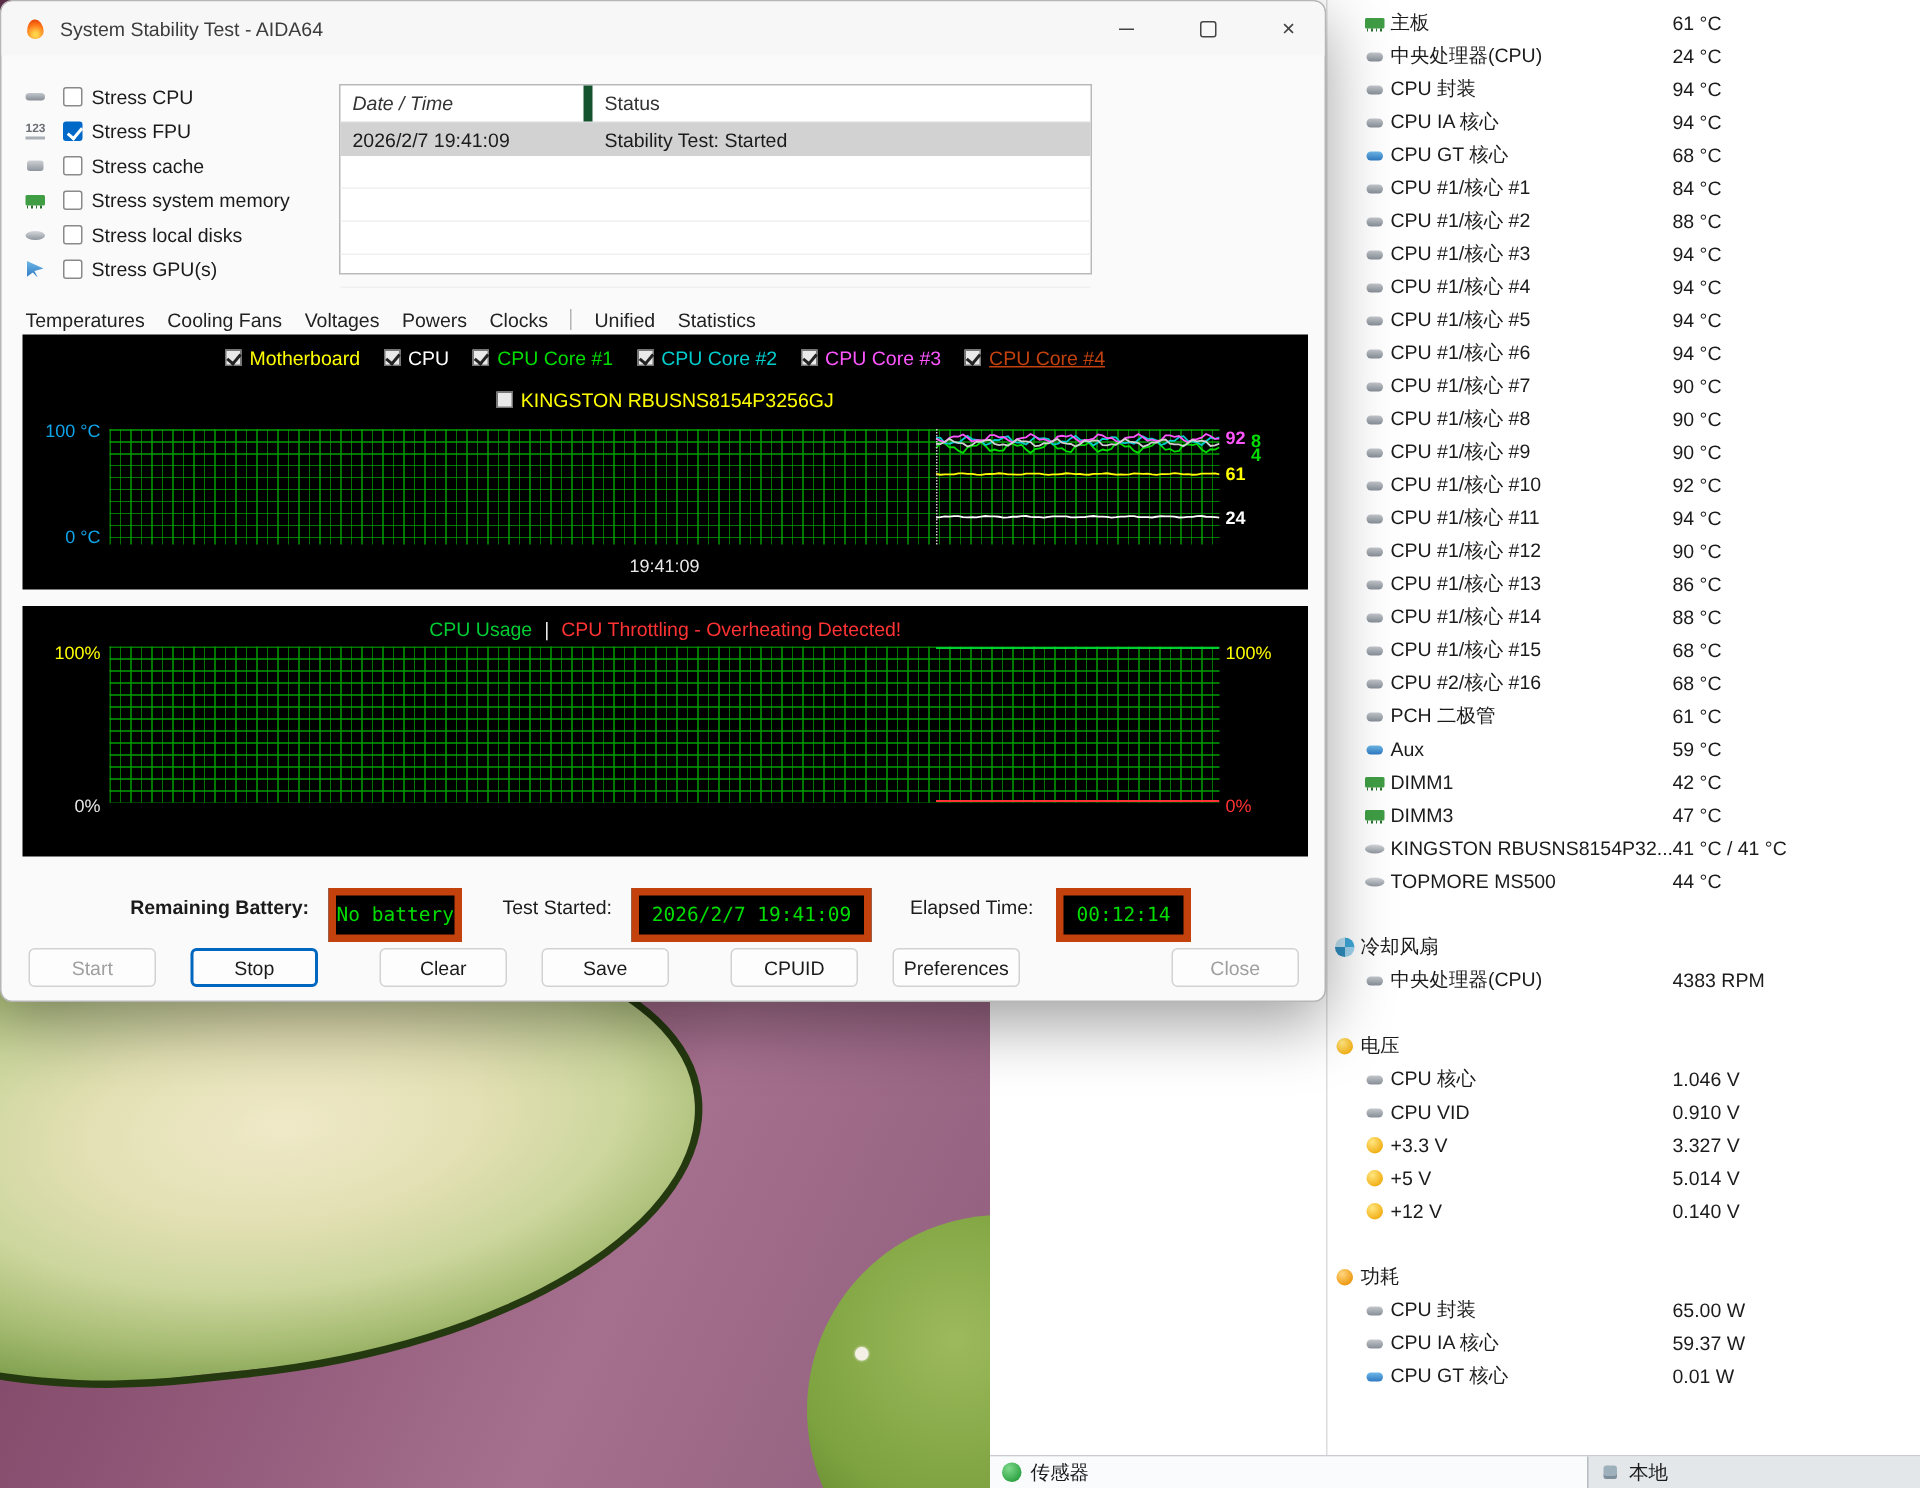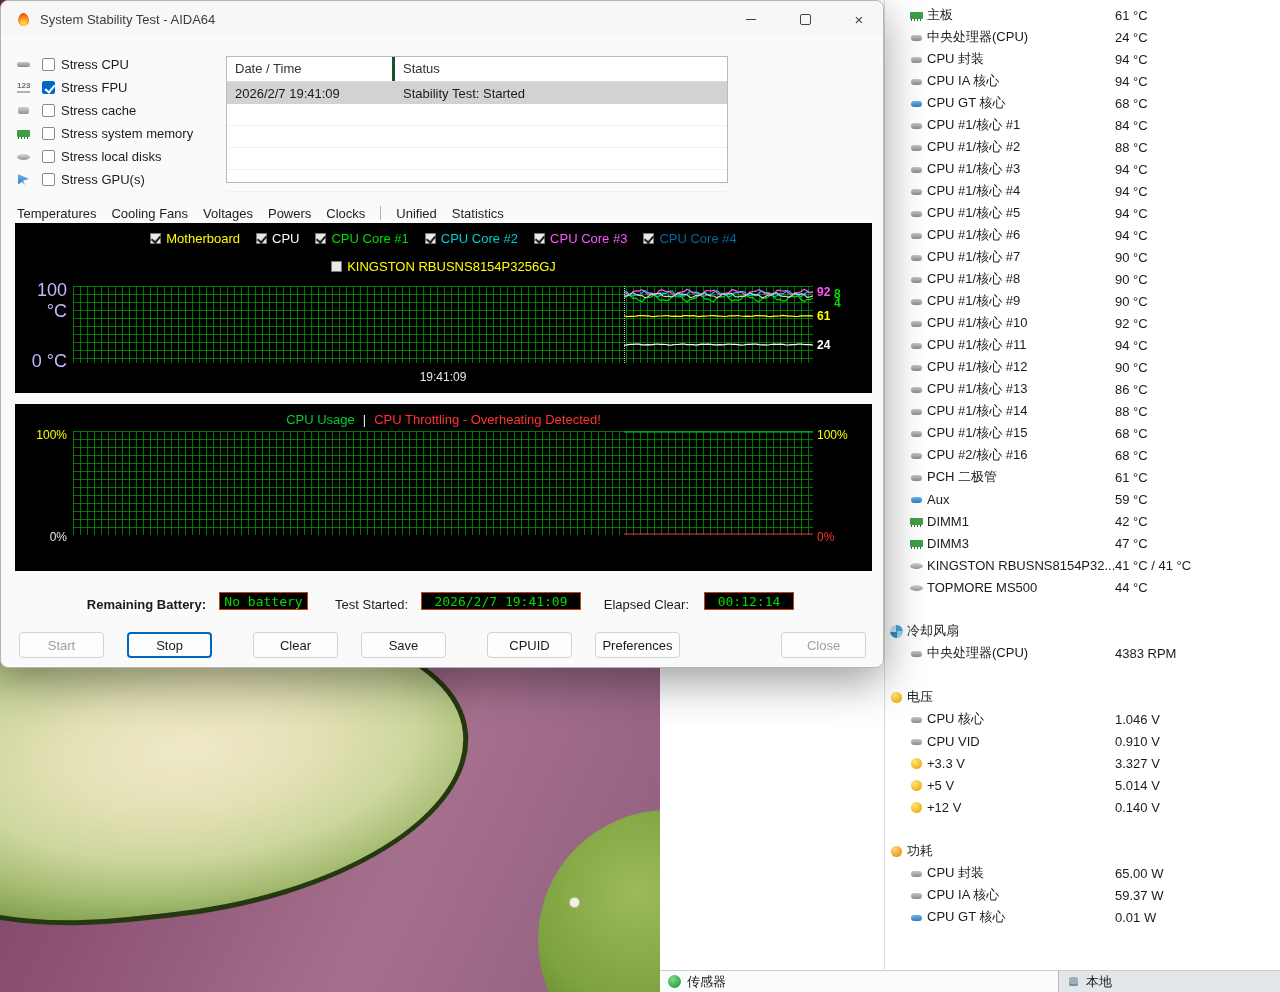--- a/index.html
+++ b/index.html
@@ -75,21 +75,21 @@
   .stress-row { height:23px; display:flex; align-items:center; }
   .cb { position:relative; width:13px; height:13px; background:#fff; border:1px solid #8a8a8a; border-radius:2px; margin-left:12px; flex:none; }
   .cb.checked { background:#0069c8; border-color:#0069c8; }
   .cb.checked::after { content:""; position:absolute; left:4px; top:1px; width:4px; height:8px; border:solid #fff; border-width:0 2px 2px 0; transform:rotate(40deg); }
   .stress-label { margin-left:6px; }
 
   
   .log-table { position:absolute; left:225px; top:55px; width:502px; height:127px; background:#fff; border:1px solid #b9b9b9; }
   .lt-header { height:25px; display:flex; border-bottom:1px solid #dadada; }
   .lt-h-cell { padding:4px 8px; color:#333; position:relative; }
-  .lt-h-cell:first-child { width:168px; border-right:3px solid #14532d; }
+  .lt-h-cell:first-child { width:168px; border-right:6px solid #14532d;font-style:italic; }
   .lt-row-selected { height:22px; display:flex; background:#d2d2d2; align-items:center; }
   .lt-cell { padding:0 8px; white-space:nowrap; }
   .lt-cell:first-child { width:168px; flex:none; }
   .lt-empty { height:22px; border-bottom:1px solid #f0f0f0; }
 
   
   .tab-strip { position:absolute; left:16px; top:201px; height:22px; display:flex; align-items:center; }
   .tab-item { display:flex; align-items:center; margin-right:15px; color:#222; }
   .tab-div { display:inline-block; width:1px; height:14px; background:#b5b5b5; margin-right:15px; }
 
@@ -100,36 +100,36 @@
   .legend-row { position:absolute; left:0; width:100%; display:flex; justify-content:center; gap:16px; }
   .legend-item { display:flex; align-items:center; gap:5px; }
   .lcb { position:relative; width:11px; height:11px; background:#e9e9e9; border:1px solid #777; flex:none; }
   .lcb.checked::after { content:""; position:absolute; left:2px; top:0px; width:4px; height:7px; border:solid #222; border-width:0 2px 2px 0; transform:rotate(40deg); }
   .plot { position:absolute; left:58px; background:#000;
     background-image:repeating-linear-gradient(to right, rgba(0,150,0,.8) 0 1px, transparent 1px 7px),
                      repeating-linear-gradient(to bottom, rgba(0,150,0,.8) 0 1px, transparent 1px 8px); }
   .temp-plot { top:63px; width:740px; height:77px; }
   .usage-plot { top:27px; width:740px; height:104px; }
   .plot svg { position:absolute; inset:0; }
-  .axis-label { position:absolute; font-size:18px; color:#c4b5fd; width:48px; text-align:right; left:4px; }
+  .axis-label { position:absolute; font-size:12px; color:#0ea5e9; width:48px; text-align:right; left:4px; }
   .time-label { position:absolute; left:58px; width:740px; text-align:center; top:147px; color:#e8e8e8; font-size:12px; }
   .data-start-line { position:absolute; left:609px; top:63px; height:77px; border-left:1px dotted #cfcfcf; }
   .readout { position:absolute; font-size:12px; font-weight:bold; }
   .readout.stacked { width:9px; line-height:9px; word-break:break-all; }
   .usage-title { position:absolute; top:8px; left:0; width:100%; display:flex; justify-content:center; gap:8px; }
   .u-green { color:#00cc33; } .u-white { color:#e8e8e8; } .u-red { color:#ff3333; } .u-yellow { color:#ffff00; }
   .u-lab { position:absolute; font-size:12px; width:44px; }
   .u-left { left:8px; text-align:right; } .u-right { left:802px; text-align:left; }
   .u-top { top:24px; } .u-bottom { top:126px; }
 
   
   .info-row { position:absolute; top:591px; left:0; width:100%; height:26px; }
   .info-label { position:absolute; top:5px; text-align:right; color:#1b1b1b; }
   .lbl-batt { left:20px; width:185px;font-weight:bold; } .lbl-start { left:250px; width:157px; } .lbl-elapsed { left:560px; width:128px; }
-  .lcd { position:absolute; top:0; height:18px; background:#000; border:1px solid #c2410c; color:#00dd00; font-family:"DejaVu Sans Mono",monospace; font-size:13px; display:flex; align-items:center; justify-content:center; }
+  .lcd { position:absolute; top:0; height:36px; background:#000; border:5px solid #c2410c; color:#00dd00; font-family:"DejaVu Sans Mono",monospace; font-size:13px; display:flex; align-items:center; justify-content:center; }
   .lcd-batt { left:218px; width:89px; } .lcd-start { left:420px; width:160px; } .lcd-elapsed { left:703px; width:90px; }
 
   
   .btn-row { position:absolute; top:631px; left:18px; display:flex; gap:23px; }
   .btn { width:85px; height:26px; display:flex; align-items:center; justify-content:center; background:#fdfdfd; border:1px solid #d2d2d2; border-radius:4px; color:#1b1b1b; }
   .btn.gap-before { margin-left:18px; }
   .btn.disabled { color:#9f9f9f; }
   .btn.focused { border:2px solid #0067c0; }
   .close-btn { position:absolute; top:631px; left:780px; }
 </style>
@@ -486,21 +486,21 @@
         <div class="legend-item">
         <span class="lcb checked"></span>
         <span style="color: rgb(0, 204, 204);">CPU Core #2</span>
       </div>
         <div class="legend-item">
         <span class="lcb checked"></span>
         <span style="color: rgb(255, 85, 255);">CPU Core #3</span>
       </div>
         <div class="legend-item">
         <span class="lcb checked"></span>
-        <span style="color: #0369a1;">CPU Core #4</span>
+        <span style="color: #c2410c; text-decoration: underline;">CPU Core #4</span>
       </div>
       </div>
     <div class="legend-row" style="top:36px;">
 
     <div class="legend-item">
         <span class="lcb"></span>
         <span style="color: rgb(255, 255, 0);">KINGSTON RBUSNS8154P3256GJ</span>
       </div>
       </div>
     <span class="axis-label" style="top:57px;">100 °C</span>
@@ -541,21 +541,21 @@
           <polyline points="551,103.0 554,103.0 557,103.0 560,103.0 563,103.0 566,103.0 569,103.0 572,103.0 575,103.0 578,103.0 581,103.0 584,103.0 587,103.0 590,103.0 593,103.0 596,103.0 599,103.0 602,103.0 605,103.0 608,103.0 611,103.0 614,103.0 617,103.0 620,103.0 623,103.0 626,103.0 629,103.0 632,103.0 635,103.0 638,103.0 641,103.0 644,103.0 647,103.0 650,103.0 653,103.0 656,103.0 659,103.0 662,103.0 665,103.0 668,103.0 671,103.0 674,103.0 677,103.0 680,103.0 683,103.0 686,103.0 689,103.0 692,103.0 695,103.0 698,103.0 701,103.0 704,103.0 707,103.0 710,103.0 713,103.0 716,103.0 719,103.0 722,103.0 725,103.0 728,103.0 731,103.0 734,103.0 737,103.0 740,103.0" fill="none" stroke="#ff3333" stroke-width="1.2"></polyline>
         </svg>
     </div>
   </div>
 
   <div class="info-row">
     <span class="info-label lbl-batt">Remaining Battery:</span>
     <div class="lcd lcd-batt">No battery</div>
     <span class="info-label lbl-start">Test Started:</span>
     <div class="lcd lcd-start">2026/2/7 19:41:09</div>
-    <span class="info-label lbl-elapsed">Elapsed Clear:</span>
+    <span class="info-label lbl-elapsed">Elapsed Time:</span>
     <div class="lcd lcd-elapsed">00:12:14</div>
   </div>
 
   <div class="btn-row">
 
   <div class="btn disabled">
       <span>Start</span>
     </div>
       <div class="btn focused">
       <span>Stop</span>

